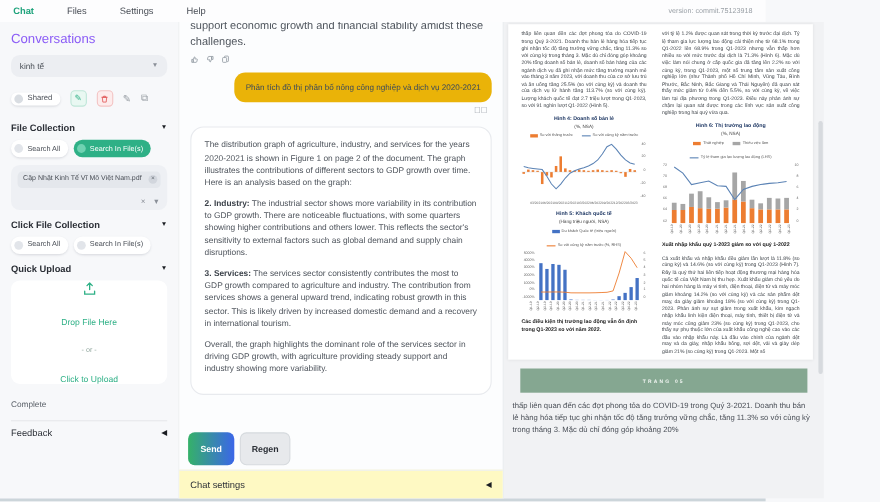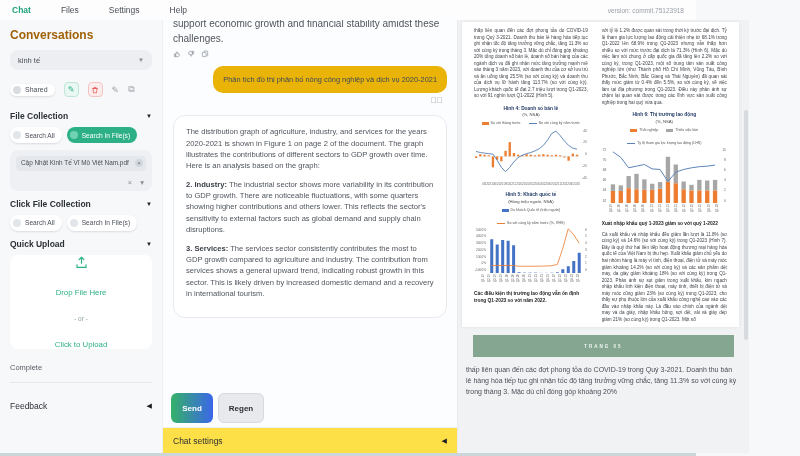--- a/index.html
+++ b/index.html
@@ -7,21 +7,21 @@
   .app { width:696px; height:456px; display:flex; flex-direction:column; }
   
   .nav { height:20px; background:#fdfdfe; display:flex; align-items:center; padding:0 12px; flex:0 0 auto; }
   .nav-item { font-size:8.5px; color:#4a4f57; margin-right:30px; cursor:pointer; }
   .nav-item.active { color:#1fa37c; font-weight:bold; }
   .nav-version { margin-left:auto; font-size:6.5px; color:#9aa0a6; }
   
   .main { flex:1; display:flex; min-height:0; border-bottom:3px solid #ccd5da; }
   
   .sidebar { width:162px; flex:0 0 auto; padding:6px 10px 4px 10px; overflow:hidden; background:#f7f8fa; }
-  .sb-title { font-size:12px; font-weight:bold; color:#a16207; margin:2px 0 8px 0; }
+  .sb-title { font-size:12px; font-weight:normal; color:#8b5cf6; margin:2px 0 8px 0; }
   .convo-select { background:#eceef2; border-radius:8px; height:20px; display:flex; align-items:center; padding:0 8px; font-size:7.5px; color:#4a4f57; }
   .convo-select .caret { margin-left:auto; color:#8a8f98; font-size:6px; }
   .shared-row { display:flex; align-items:center; margin:12px 0 14px 0; gap:9px; }
   .pill { background:#fff; border-radius:10px; box-shadow:0 1px 2px rgba(60,70,90,.15); display:inline-flex; align-items:center; gap:4px; padding:2px 7px 2px 3px; }
   .knob { width:8px; height:8px; border-radius:50%; background:#d9dde2; flex:0 0 auto; }
   .pill span.lbl { font-size:7px; color:#4a4f57; }
   .mini-ic { width:15px; height:15px; border-radius:4px; display:flex; align-items:center; justify-content:center; font-size:8px; }
   .ic-edit { background:#e9f8f2; border:1px solid #bfe6d8; color:#2eb086; }
   .ic-trash { background:#fdecec; border:1px solid #f3c4c4; color:#e05252; }
   .ic-plain { color:#9aa0a6; font-size:9px; }
@@ -36,41 +36,41 @@
   .filebox { background:#eef0f4; border-radius:8px; padding:6px 6px 4px 6px; margin-top:7px; }
   .chip { background:#e4e7ec; border-radius:4px; padding:3px 12px 3px 5px; font-size:6.4px; color:#4a4f57; position:relative; line-height:1.4; }
   .chip .x { position:absolute; top:3px; right:3px; width:8px; height:8px; border-radius:50%; background:#d2d6dd; color:#6a7078; font-size:6px; line-height:8px; text-align:center; }
   .fb-ctl { display:flex; justify-content:flex-end; gap:8px; font-size:7.5px; color:#8a8f98; margin-top:7px; padding-right:2px; }
   .dropzone { background:#fff; border-radius:8px; margin-top:6px; height:94px; display:flex; flex-direction:column; align-items:center; justify-content:center; gap:18px; }
   .dz1 { font-size:7.8px; color:#2eb086; }
   .dz2 { font-size:6.5px; color:#8fa59c; }
   .dz3 { font-size:7.8px; color:#2eb086; }
   .status { font-size:7.5px; color:#5a6068; margin-top:14px; }
   .sb-div { border-top:1px solid #e6e8ec; margin:10px 0 0 0; }
-  .feedback-row { display:flex; align-items:center; margin-top:18px; font-size:8.5px; color:#2b2f36; }
+  .feedback-row { display:flex; align-items:center; margin-top:5px; font-size:8.5px; color:#2b2f36; }
   .feedback-row .tri { margin-left:auto; font-size:7px; color:#1a1d22; }
   
   .chat-col { width:296px; flex:0 0 auto; background:#fcfdfe; border-left:1px solid #eef0f2; border-right:1px solid #e8eaee; display:flex; flex-direction:column; min-height:0; }
   .chat-scroll { flex:1; overflow:hidden; padding:0 10px; }
   .msg-tail { font-size:10px; color:#4f555d; line-height:1.5; margin-top:-4px; }
   .react-row { display:flex; gap:6px; margin:4px 0 8px 0; }
   .react-row svg { width:8px; height:8px; stroke:#98a0a8; fill:none; stroke-width:1.2; }
   .bubble-wrap { display:flex; flex-direction:column; align-items:flex-end; }
   .user-bubble { background:#eab308; border-radius:10px; padding:8px 10px; font-size:7.4px; color:#3c4a5a; margin-left:29px; line-height:1.5; }
   .bubble-edit { margin:3px 4px 0 0; color:#8a909a; font-size:8px; }
   .ai-card { background:#fff; border:1px solid #e8eaee; border-radius:12px; padding:10px 12px; margin-top:10px; font-size:7.6px; color:#4f555d; line-height:1.5; }
   .ai-card p { margin-bottom:7px; }
   .lead { font-weight:bold; color:#3c424a; }
   
   .input-row { flex:0 0 auto; display:flex; align-items:flex-start; gap:5px; padding:5px 8px 4px 8px; }
   .chat-input { flex:1; height:30px; background:#e9ecef; border:none; border-radius:6px; resize:none; font-family:"Liberation Sans",sans-serif; font-size:7.5px; padding:6px 8px; color:#3c424a; }
   .chat-input::placeholder { color:#9aa0a6; }
   .btn-send { width:42px; height:30px; border:none; border-radius:6px; background:linear-gradient(90deg,#35b169,#3b66e8); color:#fff; font-size:8px; font-weight:bold; font-family:"Liberation Sans",sans-serif; }
   .btn-regen { width:46px; height:30px; border:1px solid #d6dade; border-radius:6px; background:#e7e9ec; color:#2b2f36; font-size:8px; font-weight:bold; font-family:"Liberation Sans",sans-serif; }
-  .settings-bar { flex:0 0 auto; height:26px; background:#fde047; border-top:1px solid #eef0f2; display:flex; align-items:center; padding:1px 10px; }
+  .settings-bar { flex:0 0 auto; height:26px; background:#fef9c3; border-top:1px solid #eef0f2; display:flex; align-items:center; padding:1px 10px; }
   .settings-bar .lbl { font-size:8.5px; color:#2b2f36; }
   .settings-bar .tri { margin-left:auto; font-size:7px; color:#1a1d22; }
   
   .pdf-col { flex:1; background:#f1f2f4; position:relative; display:flex; flex-direction:column; min-height:0; }
   .pdf-page { background:#fff; margin:2px 10px 0 4px; padding:6px 12px 4px 12px; flex:0 0 auto; display:flex; gap:14px; box-shadow:0 0 3px rgba(0,0,0,.08); }
   .pcol { flex:1; font-size:4.6px; color:#3a3f45; line-height:1.42; text-align:justify; }
   .fig-title { text-align:center; font-weight:bold; color:#1f3864; font-size:4.8px; margin-top:6px; }
   .fig-sub { text-align:center; color:#444; font-size:4.2px; margin-bottom:3px; }
   .legend { display:flex; justify-content:center; gap:8px; font-size:3.6px; color:#555; align-items:center; margin-bottom:2px; flex-wrap:wrap; }
   .legend .item { display:flex; align-items:center; gap:2px; }
@@ -204,20 +204,21 @@
             </svg>
         </div>
         <div class="bubble-wrap">
           <div class="user-bubble">Phân tích đồ thị phân bố nông công nghiệp và dịch vụ 2020-2021</div>
           <span class="bubble-edit">✎⃞</span>
         </div>
         <div class="ai-card">
           <p>The distribution graph of agriculture, industry, and services for the years 2020-2021 is shown in Figure 1 on page 2 of the document. The graph illustrates the contributions of different sectors to GDP growth over time. Here is an analysis based on the graph:</p>
           <p><span class="lead">2. Industry:</span> <span>The industrial sector shows more variability in its contribution to GDP growth. There are noticeable fluctuations, with some quarters showing higher contributions and others lower. This reflects the sector's sensitivity to external factors such as global demand and supply chain disruptions.</span></p>
           <p><span class="lead">3. Services:</span> <span>The services sector consistently contributes the most to GDP growth compared to agriculture and industry. The contribution from services shows a general upward trend, indicating robust growth in this sector. This is likely driven by increased domestic demand and a recovery in international tourism.</span></p>
+          <p>Overall, the graph highlights the dominant role of the services sector in driving GDP growth, with agriculture providing steady support and industry showing more variability.</p>
         </div>
       </div>
       <div class="input-row">
         <button class="btn-send">Send</button>
         <button class="btn-regen">Regen</button>
       </div>
       <div class="settings-bar">
         <span class="lbl">Chat settings</span>
         <span class="tri">◀</span>
       </div>

